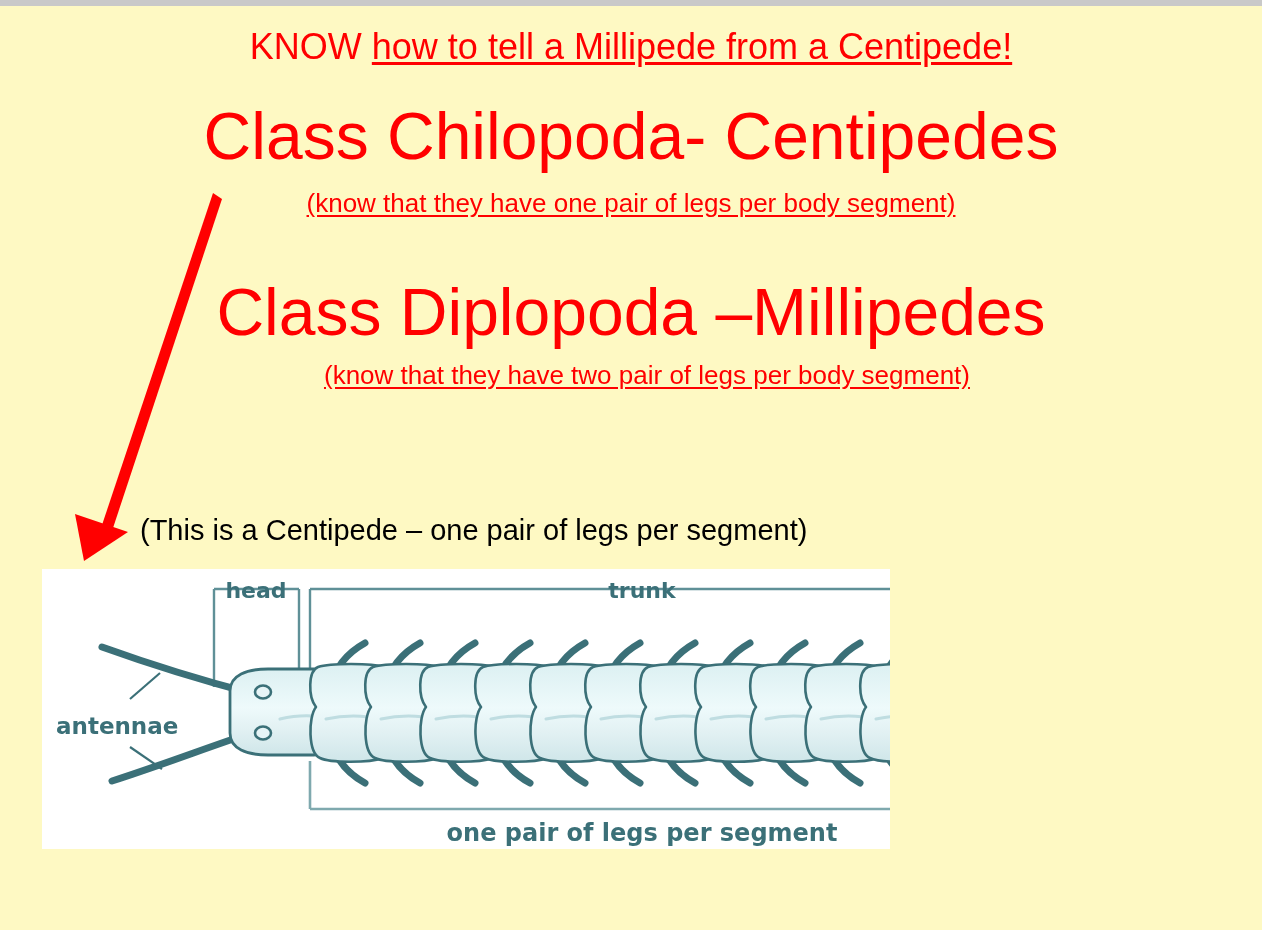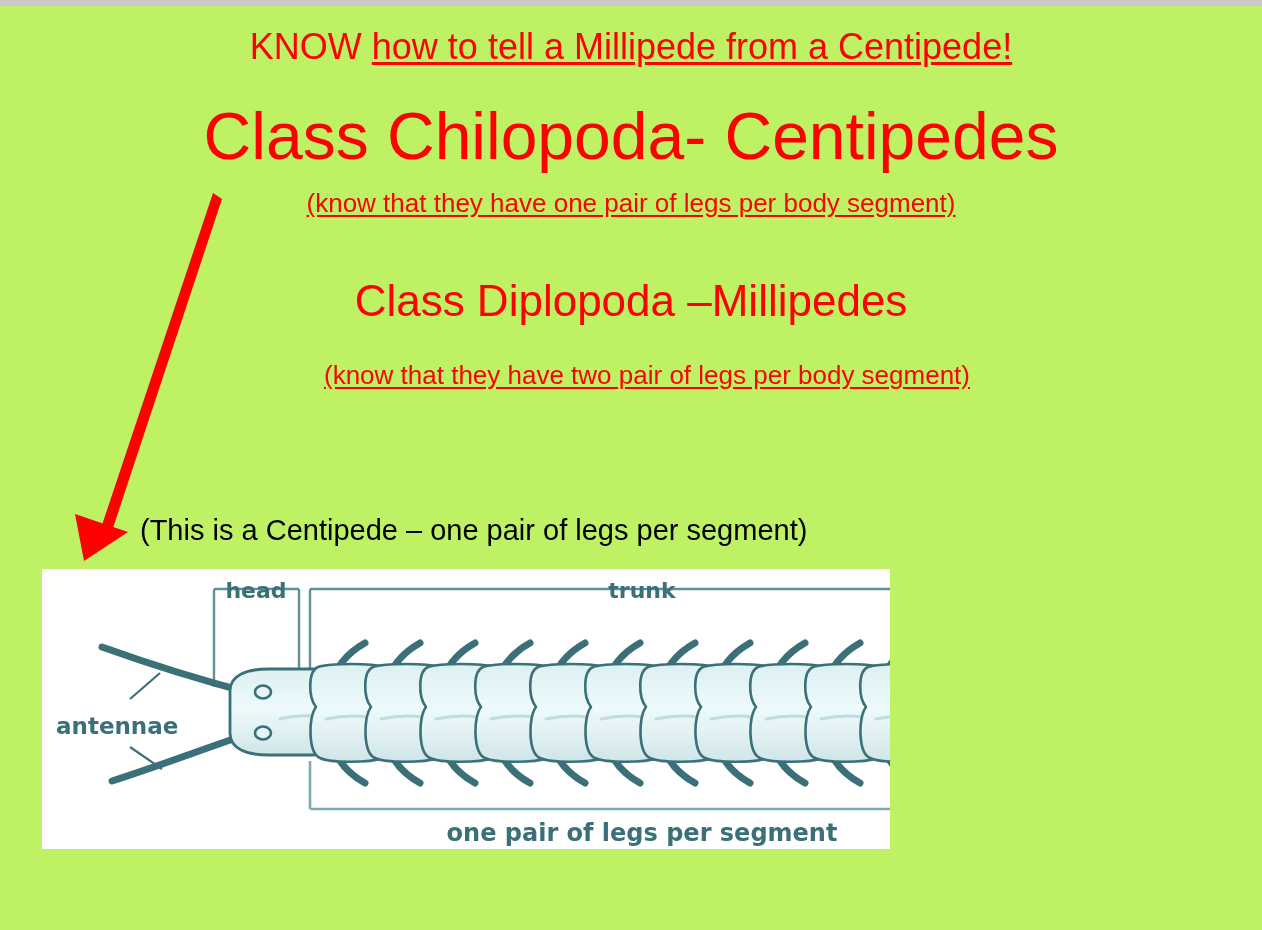--- a/index.html
+++ b/index.html
@@ -12,21 +12,21 @@
     background: #c9c9c9;
     font-family: "Liberation Sans", sans-serif;
     overflow: hidden;
   }
   #slide {
     position: absolute;
     left: 0;
     top: 6px;
     width: 1262px;
     height: 924px;
-    background: #bef264;
+    background: #fef9c3;
     overflow: hidden;
   }
   #top-strip {
     position: absolute;
     left: 0; top: 0;
     width: 1262px;
     height: 6px;
     background: #c9c9c9;
   }
 
@@ -56,21 +56,21 @@
     left: 0; top: 184px;
     width: 1262px;
     font-size: 26px;
     color: #ff0000;
     text-decoration: underline;
     text-underline-offset: 3px;
   }
   #heading-diplo {
     left: 0; top: 272px;
     width: 1262px;
-    font-size: 44px;
+    font-size: 66px;
     color: #ff0000;
   }
   #sub-diplo {
     left: 16px; top: 356px;
     width: 1262px;
     font-size: 26px;
     color: #ff0000;
     text-decoration: underline;
     text-underline-offset: 3px;
   }

